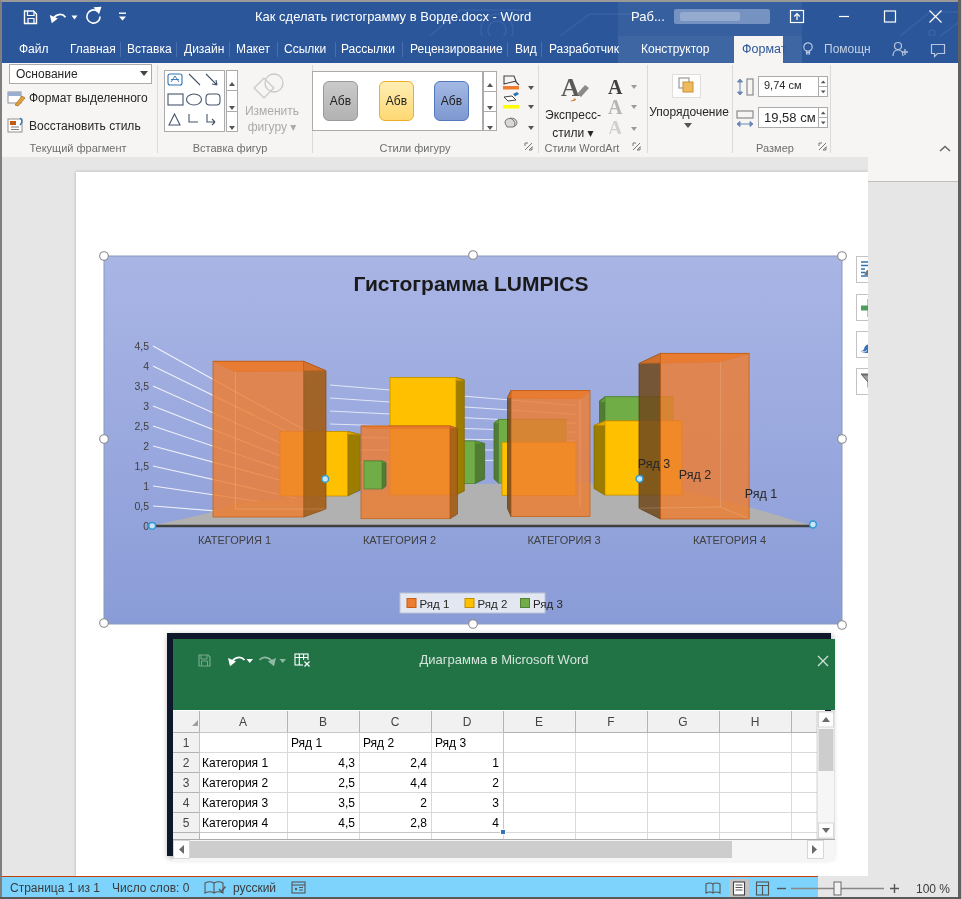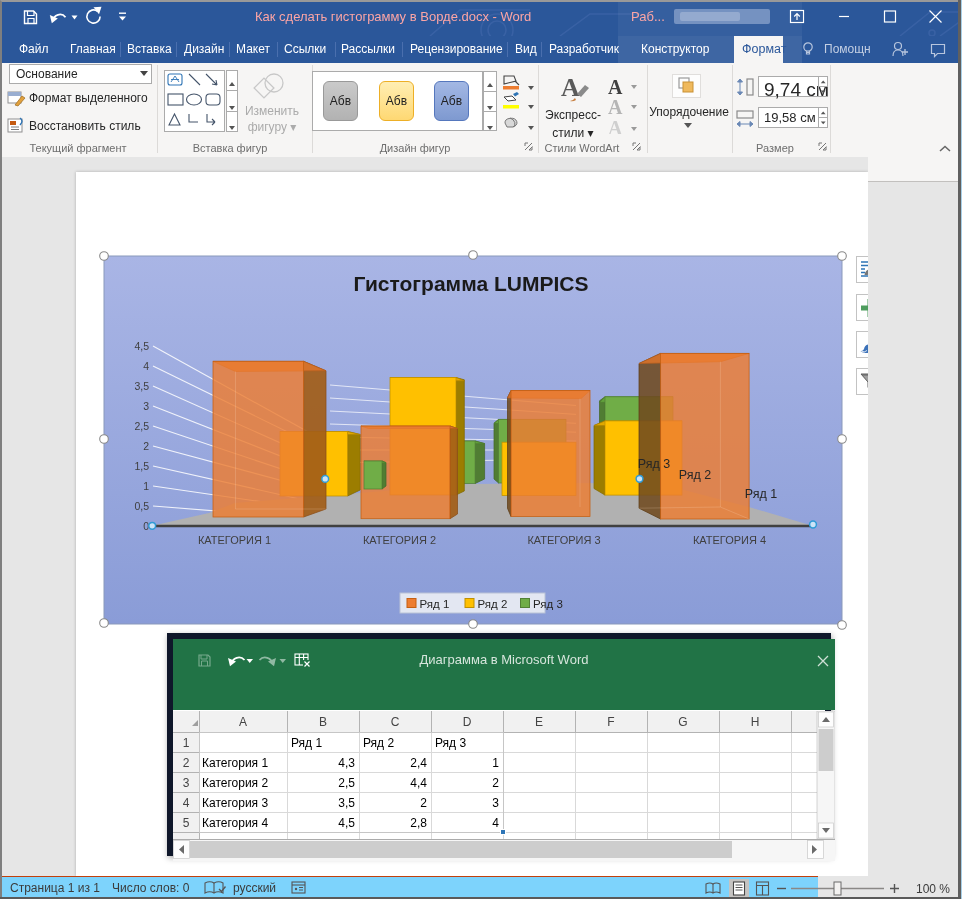--- a/index.html
+++ b/index.html
@@ -6,21 +6,21 @@
 html,body { width:962px; height:899px; overflow:hidden; font-family:"Liberation Sans", sans-serif; }
 #app { position:relative; width:962px; height:899px; background:#e6e6e6; }
 .abs { position:absolute; }
 
 
 #titlebar { left:0; top:0; width:962px; height:36px; background:#2b579a; }
 #tabrow { left:0; top:36px; width:962px; height:27px; background:#2b579a; }
 .tab { position:absolute; top:0; height:27px; line-height:26px; color:#ffffff; font-size:12px; }
 .tabsep { position:absolute; top:6px; height:15px; width:1px; background:#4a6fae; }
 #fmt-tab { position:absolute; left:734px; top:0; width:49px; height:27px; background:#f6f5f4; color:#2b579a; text-align:center; line-height:26px; font-size:12.5px;padding-left:8px; }
-.titletext { position:absolute; color:#fca5a5; font-size:13px; top:9px; }
+.titletext { position:absolute; color:#ffffff; font-size:13px; top:9px; }
 
 
 #ribbon { left:0; top:63px; width:962px; height:119px; background:#f6f5f4; border-bottom:1px solid #c2c0be;padding-left:46px; }
 .gsep { position:absolute; top:2px; height:88px; width:1px; background:#dcdad8; }
 .glabel { position:absolute; top:79px; font-size:11px; color:#6e6e6e; text-align:center; }
 .rtext { font-size:12px; color:#262626; }
 .whitebox { position:absolute; background:#fff; border:1px solid #ababab; }
 
 
 #docarea { left:0; top:157px; width:868px; height:719px; background:#e6e6e6; overflow:hidden; }
@@ -202,21 +202,21 @@
         <rect x="2" y="32" width="16" height="3.5" fill="#ffff00"></rect>
         <path d="M4 50 a6 4.5 0 1 1 8 4 l-6 0z" fill="#d8d8d8" stroke="#777" stroke-width="1"></path>
         <path d="M9 45 a6 4.5 30 0 1 3 9" fill="none" stroke="#777" stroke-width="1"></path>
       </g>
       <g fill="#555">
         <path d="M27 16 l3 4 l3 -4 z" transform="translate(0,-3)"></path>
         <path d="M27 33 l3 4 l3 -4 z" transform="translate(0,-1)"></path>
         <path d="M27 53 l3 4 l3 -4 z"></path>
       </g>
     </svg>
-    <div class="glabel" style="left:355px;width:120px;">Дизайн фигур</div>
+    <div class="glabel" style="left:355px;width:120px;">Стили фигуру</div>
     <svg class="abs" style="left:524px;top:79px" width="10" height="10">
         <path d="M1 1 h3 M1 1 v3 M8 5 v3 h-3 M5 8 l3.5 -3.5 M8 1 l-7 7" stroke="#777" stroke-width="1" fill="none"></path>
       </svg>
 
     <svg class="abs" style="left:559px;top:9px" width="34" height="30">
       <text x="2" y="24" font-size="26" font-weight="bold" fill="#5a5a5a" font-family="Liberation Serif, serif">А</text>
       <path d="M18 22 l8 -9 l4 3 l-8 9 z" fill="#8a8a8a"></path>
       <path d="M16 26 q-2 3 -5 3 q3 1 6 -1z" fill="#c77f40"></path>
     </svg>
     <div style="position:absolute;left:540px;top:43px;width:66px;text-align:center;font-size:12px;color:#262626;line-height:18px;">Экспресс-<br>стили ▾</div>
@@ -241,21 +241,21 @@
       <rect x="11" y="8" width="10" height="10" fill="#efb95d" stroke="#c99135" stroke-width="1"></rect>
     </svg>
     <div class="rtext" style="position:absolute;left:649px;top:42px;width:80px;text-align:center;">Упорядочение</div>
     <div style="position:absolute;left:684px;top:60px;width:0;height:0;border:4px solid transparent;border-top:5px solid #555;"></div>
 
     <svg class="abs" style="left:736px;top:15px" width="20" height="20">
       <path d="M4 1 l2.5 3 h-5z M4 17 l2.5 -3 h-5z M4 4 v10" fill="#6a88b5" stroke="#6a88b5" stroke-width="1"></path>
       <rect x="11" y="1" width="6" height="16" fill="none" stroke="#8a8a8a" stroke-width="1.2"></rect>
     </svg>
     <div class="whitebox" style="left:758px;top:13px;width:70px;height:21px;"></div>
-    <div class="rtext" style="position:absolute;left:764px;top:16px;font-size:19px;">9,74 см</div>
+    <div class="rtext" style="position:absolute;left:764px;top:16px;font-size:11px;">9,74 см</div>
     <div style="position:absolute;left:818px;top:13px;width:1px;height:21px;background:#ababab"></div>
     <svg class="abs" style="left:818px;top:13px" width="10" height="21" fill="#555">
       <path d="M2 8 l3 -3.5 l3 3.5z" transform="scale(0.8) translate(1.5,1)"></path>
       <path d="M2 14 l3 3.5 l3 -3.5z" transform="scale(0.8) translate(1.5,4)"></path>
       <path d="M0 10.5 h10" stroke="#ababab" stroke-width="1"></path>
     </svg>
     <svg class="abs" style="left:736px;top:46px" width="20" height="20">
       <rect x="1" y="2" width="16" height="7" fill="none" stroke="#8a8a8a" stroke-width="1.2"></rect>
       <path d="M1 15 l3 -2.5 v5z M17 15 l-3 -2.5 v5z M4 15 h10" fill="#6a88b5" stroke="#6a88b5" stroke-width="1"></path>
     </svg>

